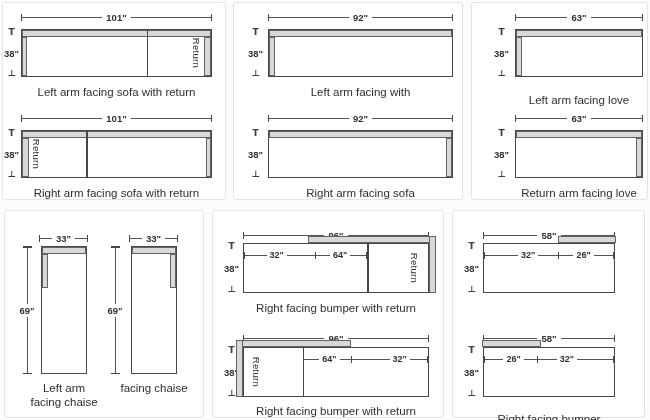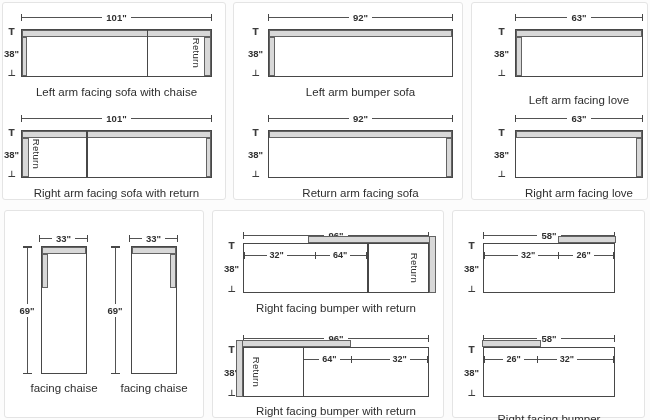--- a/index.html
+++ b/index.html
@@ -46,21 +46,21 @@
     <span class="dimtext">38"</span>
     <span class="capg">⊥</span>
   </div>
   <div class="shape" style="left:18px;top:26px;width:191px;height:48px">
     <div class="bar" style="top:0;left:0;right:0;height:7px"></div>
     <div class="bar" style="top:7px;left:0;bottom:0;width:5px"></div>
     <div class="bar" style="top:7px;right:0;bottom:0;width:7px"></div>
     <div class="divider" style="left:66%"></div>
     <div class="return-label" style="right:9px">Return</div>
   </div>
-  <div class="caption" style="left:18px;top:82px;width:191px">Left arm facing sofa with chaise</div>
+  <div class="caption" style="left:18px;top:82px;width:191px">Left arm facing sofa with return</div>
 
   <div class="dimh" style="left:18px;top:111px;width:191px">
     <span class="htick"></span>
       <span class="hseg"></span>
       <span class="dimtext">101"</span>
       <span class="hseg"></span>
       <span class="htick"></span>
   </div>
   <div class="dimv38" style="left:1px;top:127px;height:48px">
     <span class="capg">T</span>
@@ -88,39 +88,39 @@
   </div>
   <div class="dimv38" style="left:14px;top:26px;height:48px">
     <span class="capg">T</span>
     <span class="dimtext">38"</span>
     <span class="capg">⊥</span>
   </div>
   <div class="shape" style="left:34px;top:26px;width:185px;height:48px">
     <div class="bar" style="top:0;left:0;right:0;height:7px"></div>
     <div class="bar" style="top:7px;left:0;bottom:0;width:6px"></div>
   </div>
-  <div class="caption" style="left:34px;top:82px;width:185px">Left arm bumper sofa</div>
+  <div class="caption" style="left:34px;top:82px;width:185px">Left arm facing with</div>
 
   <div class="dimh" style="left:34px;top:111px;width:185px">
     <span class="htick"></span>
       <span class="hseg"></span>
       <span class="dimtext">92"</span>
       <span class="hseg"></span>
       <span class="htick"></span>
   </div>
   <div class="dimv38" style="left:14px;top:127px;height:48px">
     <span class="capg">T</span>
     <span class="dimtext">38"</span>
     <span class="capg">⊥</span>
   </div>
   <div class="shape" style="left:34px;top:127px;width:185px;height:48px">
     <div class="bar" style="top:0;left:0;right:0;height:7px"></div>
     <div class="bar" style="top:7px;right:0;bottom:0;width:6px"></div>
   </div>
-  <div class="caption" style="left:34px;top:183px;width:185px">Return arm facing sofa</div>
+  <div class="caption" style="left:34px;top:183px;width:185px">Right arm facing sofa</div>
 </div>
 
 <div class="panel" style="left:471px;top:2px;width:177px;height:198px">
 
   <div class="dimh" style="left:43px;top:10px;width:128px">
     <span class="htick"></span>
       <span class="hseg"></span>
       <span class="dimtext">63"</span>
       <span class="hseg"></span>
       <span class="htick"></span>
@@ -145,21 +145,21 @@
   </div>
   <div class="dimv38" style="left:22px;top:127px;height:48px">
     <span class="capg">T</span>
     <span class="dimtext">38"</span>
     <span class="capg">⊥</span>
   </div>
   <div class="shape" style="left:43px;top:127px;width:128px;height:48px">
     <div class="bar" style="top:0;left:0;right:0;height:7px"></div>
     <div class="bar" style="top:7px;right:0;bottom:0;width:6px"></div>
   </div>
-  <div class="caption" style="left:43px;top:183px;width:128px">Right arm facing love</div>
+  <div class="caption" style="left:43px;top:183px;width:128px">Return arm facing love</div>
 </div>
 
 <div class="panel" style="left:4px;top:210px;width:200px;height:208px">
 
   <div class="dimh" style="left:34px;top:23px;width:49px">
     <span class="htick"></span>
       <span class="hseg"></span>
       <span class="dimtext">33"</span>
       <span class="hseg"></span>
       <span class="htick"></span>
@@ -169,20 +169,21 @@
     <span class="vseg"></span>
     <span class="dimtext">69"</span>
     <span class="vseg"></span>
     <span class="vcap"></span>
   </div>
   <div class="shape" style="left:36px;top:35px;width:46px;height:128px">
     <div class="bar" style="top:0;left:0;right:0;height:7px"></div>
     <div class="bar" style="top:7px;left:0;width:6px;height:34px"></div>
   </div>
   <div class="caption" style="left:9px;top:170px;width:100px">
+    <div>Left arm</div>
     <div>facing chaise</div>
   </div>
 
   <div class="dimh" style="left:124px;top:23px;width:49px">
     <span class="htick"></span>
       <span class="hseg"></span>
       <span class="dimtext">33"</span>
       <span class="hseg"></span>
       <span class="htick"></span>
   </div>

